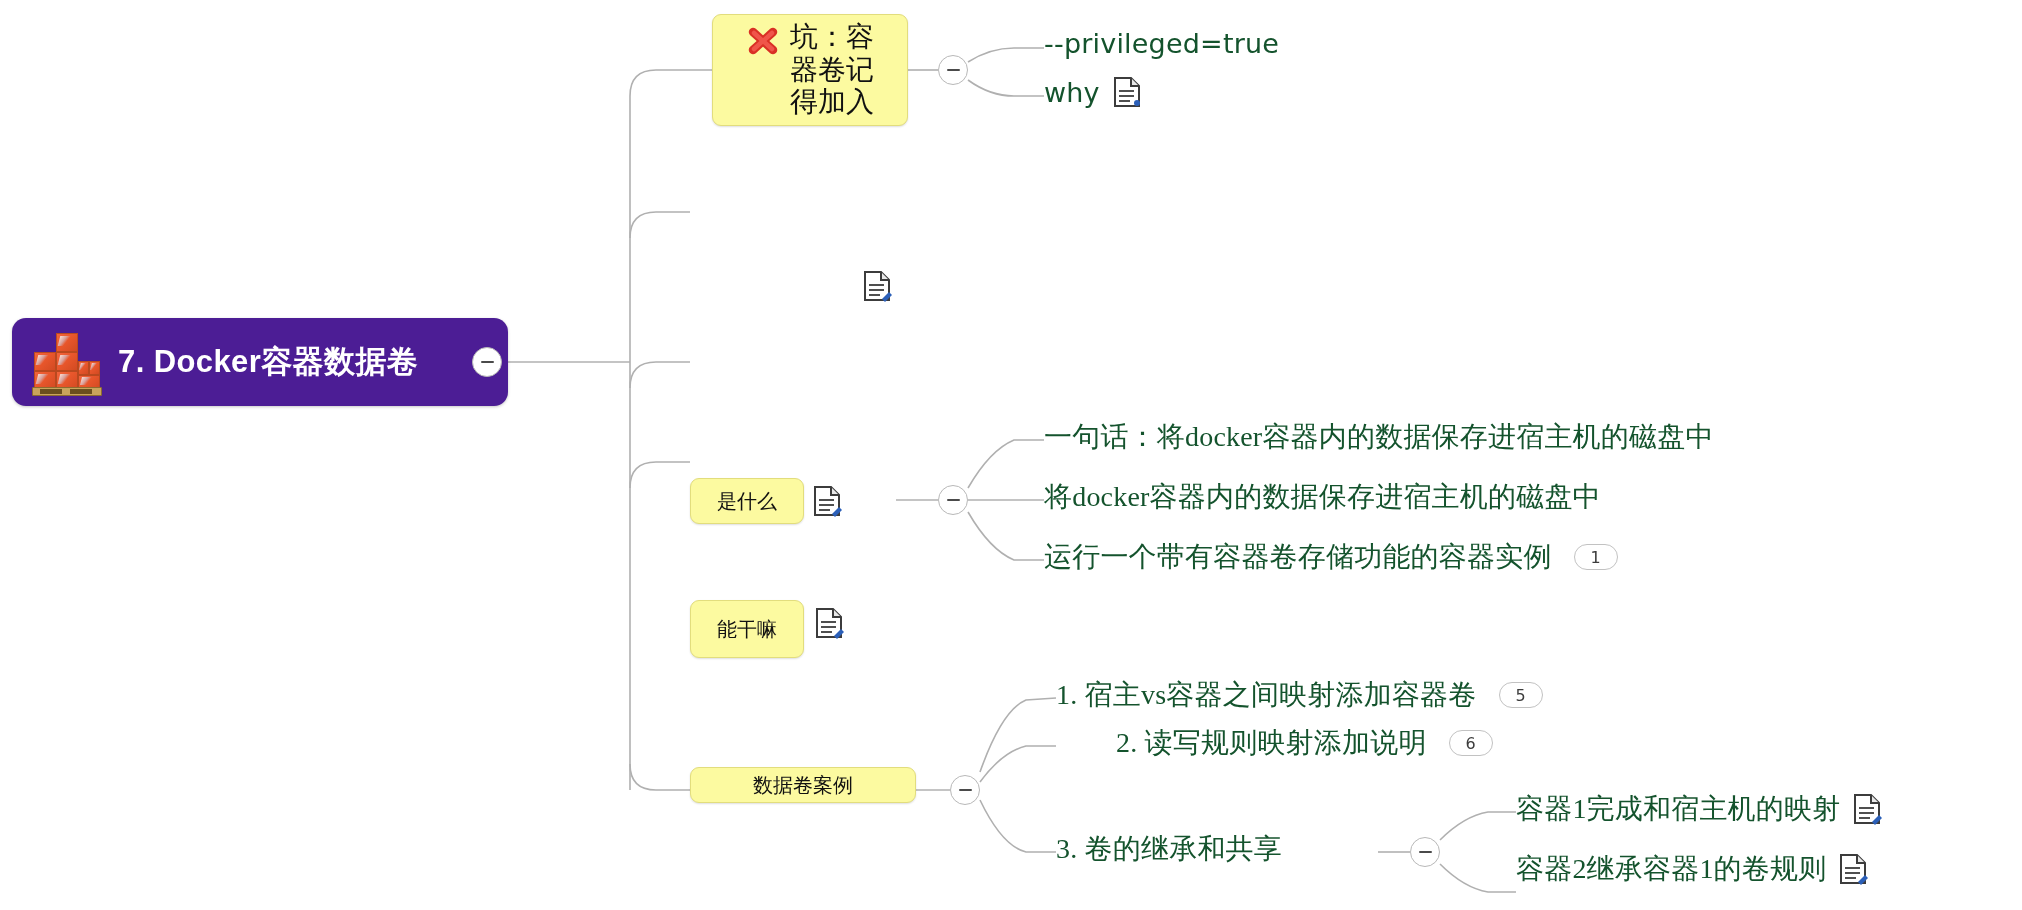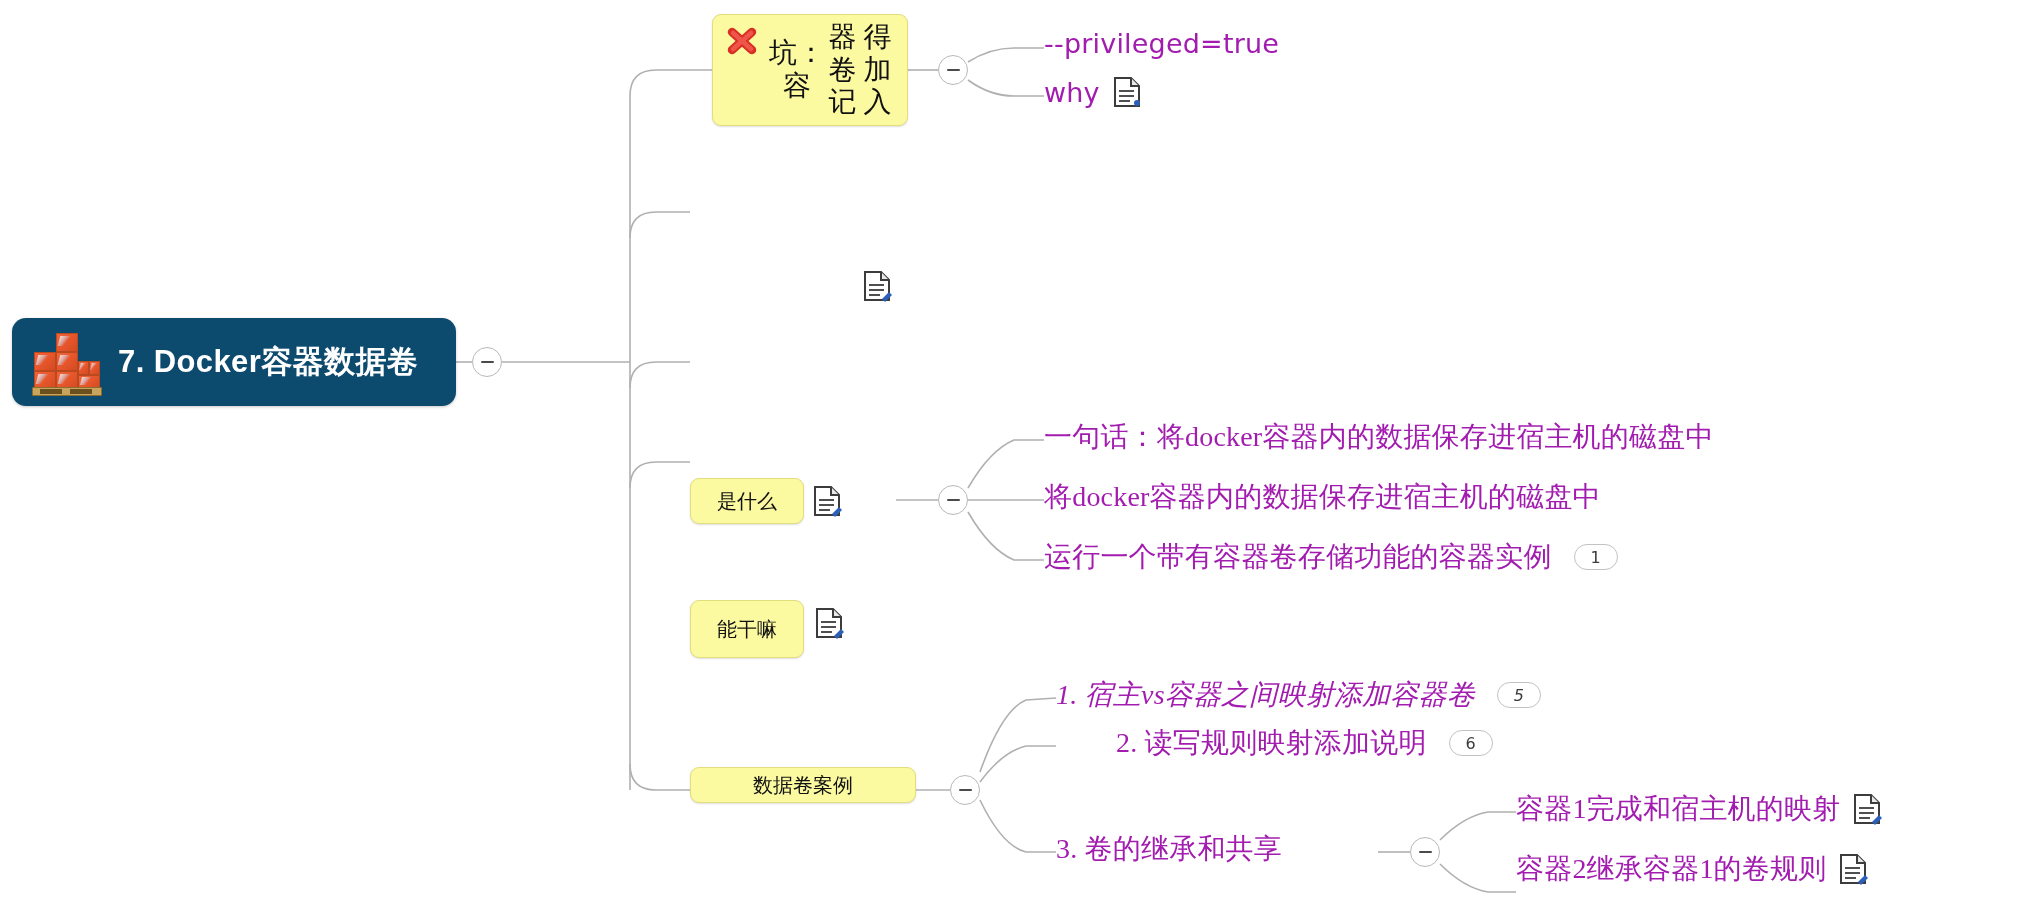--- a/index.html
+++ b/index.html
@@ -44,23 +44,23 @@
     position: absolute;
     display: flex;
     align-items: center;
     white-space: nowrap;
   }
 
   
   .root-node {
     left: 12px;
     top: 318px;
-    width: 444px;
+    width: 496px;
     height: 88px;
-    background: #0c4a6e;
+    background: #4c1d95;
     border-radius: 14px;
     box-shadow: 0 1px 3px rgba(0,0,0,0.22);
     display: flex;
     align-items: center;
     padding-left: 18px;
     box-sizing: border-box;
   }
   .root-label {
     color: #ffffff;
     font-family: "Liberation Sans", "DejaVu Sans", sans-serif;
@@ -110,21 +110,21 @@
     border: 1px solid #e2dd7d;
     border-radius: 9px;
     box-shadow: 0 1px 2px rgba(0,0,0,0.13);
     display: flex;
     align-items: center;
     justify-content: center;
     box-sizing: border-box;
     color: #111111;
   }
   .topic-multiline {
-    flex-direction: row;
+    flex-direction: column;
     align-items: center;
     white-space: normal;
     text-align: center;
     line-height: 1.17;
   }
   .topic-text {
     font-size: 28px;
     color: #111111;
   }
   .topic-text-inline {
@@ -135,21 +135,21 @@
   
   .box-emoji-row {
     display: flex;
     align-items: flex-start;
     gap: 10px;
   }
 
   
   .plain-text {
     font-size: 28px;
-    color: #a21caf;
+    color: #14532d;
     letter-spacing: 0.2px;
   }
   .plain-text.latin {
     font-family: "DejaVu Sans", "Liberation Sans", sans-serif;
     font-size: 27px;
   }
 
   
   .badge {
     display: inline-flex;
@@ -387,21 +387,21 @@
     </span>
   </div>
 
   <div class="node topic-box" style="left:690px; top:767px; width:226px; height:36px;">
     <span class="topic-text-inline">数据卷案例</span>
   </div>
   <div class="toggle" style="left:950px; top:775px;">
     <span class="bar"></span>
   </div>
 
-  <div class="node row-inline" style="left:1056px; top:676px;font-style:italic;">
+  <div class="node row-inline" style="left:1056px; top:676px;">
     <span class="plain-text">1. 宿主vs容器之间映射添加容器卷</span>
     <span class="badge">5</span>
   </div>
   <div class="node row-inline" style="left:1116px; top:724px;">
     <span class="plain-text">2. 读写规则映射添加说明</span>
     <span class="badge">6</span>
   </div>
   <div class="node" style="left:1056px; top:830px;">
     <span class="plain-text">3. 卷的继承和共享</span>
   </div>

